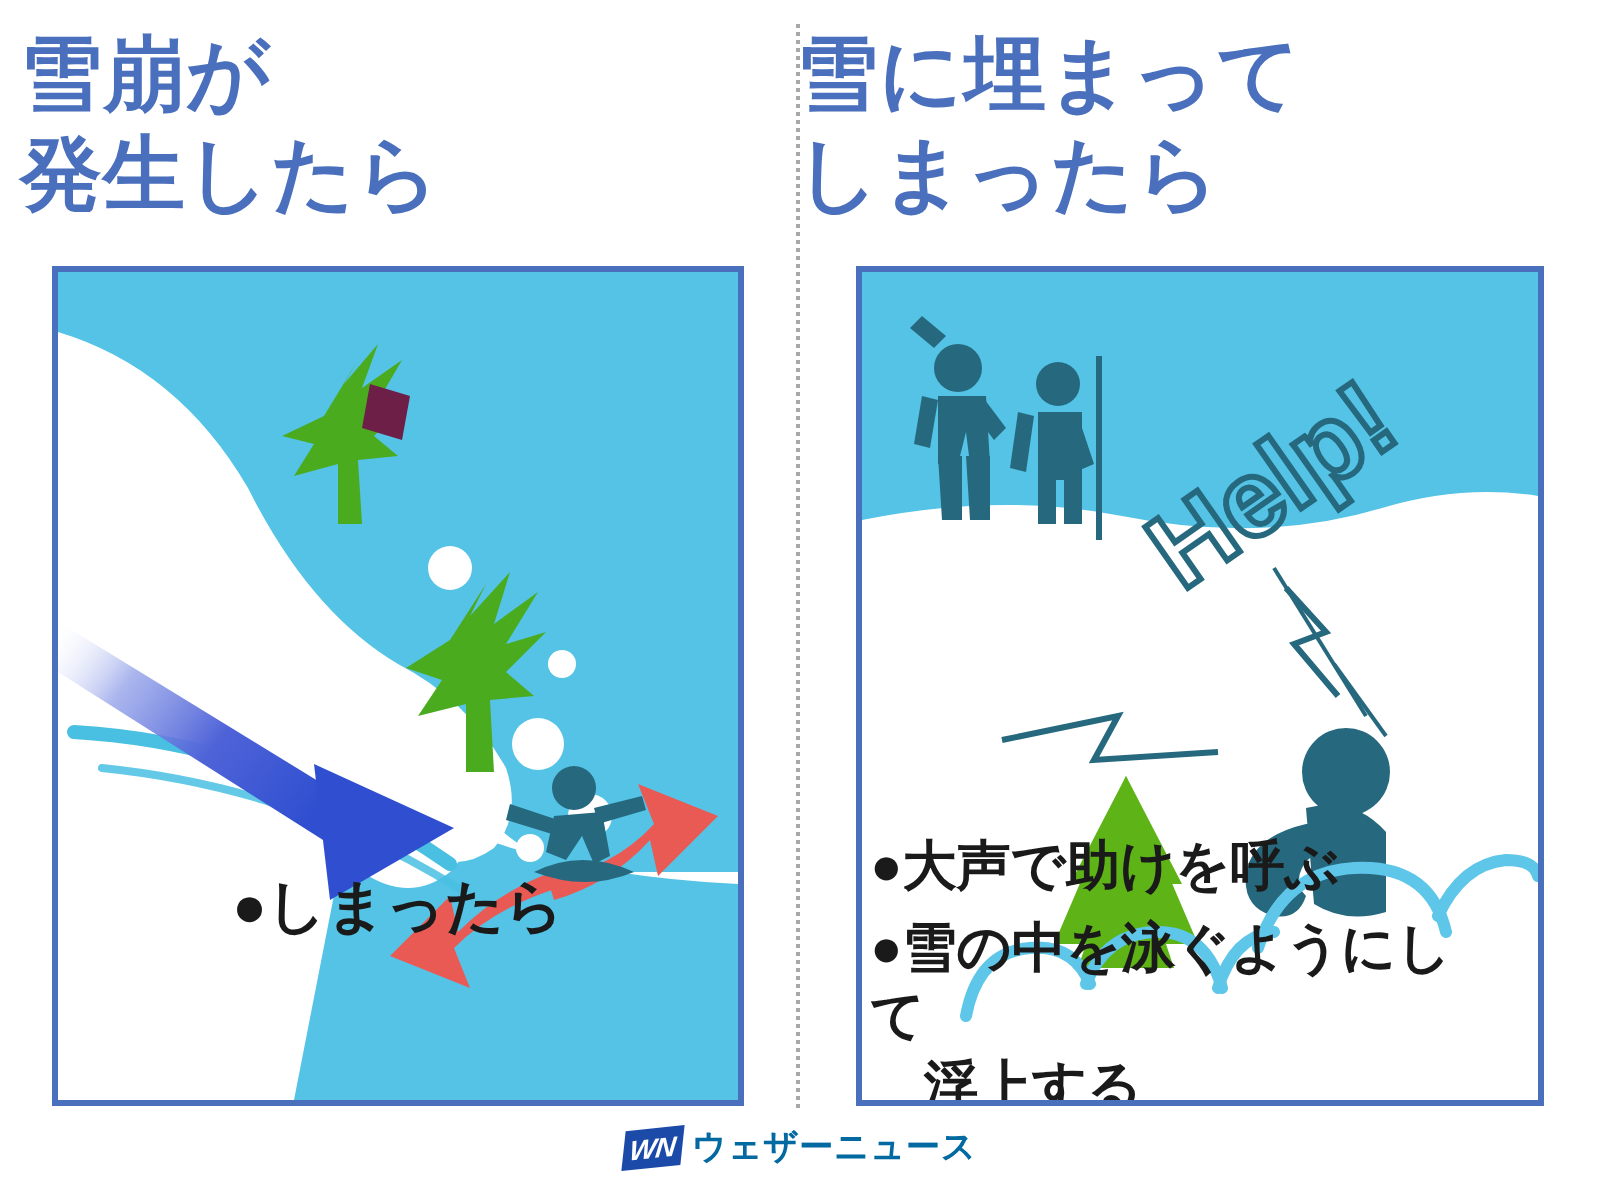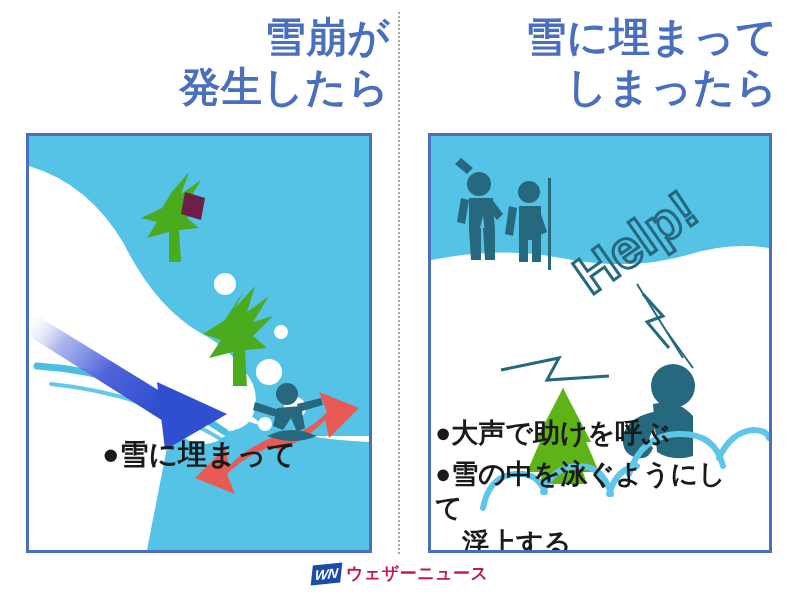--- a/index.html
+++ b/index.html
@@ -27,21 +27,21 @@
     left: 398px;
     top: 12px;
     width: 0;
     height: 542px;
     border-left: 2px dotted #a8a8a8;
   }
 
   
   .title {
     position: absolute;
-    text-align: right;
+    text-align: left;
     color: #4a70bd;
     font-weight: bold;
     font-size: 41px;
     line-height: 1.23;
     letter-spacing: 0.5px;
     white-space: pre-line;
   }
   .title-left  { left: 10px;  top: 12px; width: 380px; }
   .title-right { left: 398px; top: 12px; width: 380px; }
 
@@ -103,21 +103,21 @@
     color: #ffffff;
     font-weight: bold;
     font-size: 14px;
     font-style: italic;
     line-height: 18px;
     padding: 1px 4px 1px 3px;
     transform: skewX(-12deg) rotate(-6deg);
     letter-spacing: -0.5px;
   }
   .logo-text {
-    color: #be185d;
+    color: #0369a1;
     font-weight: bold;
     font-size: 17px;
     letter-spacing: 0.5px;
   }
 </style>
 </head>
 <body>
 
 <div class="page">
 
@@ -195,21 +195,21 @@
 
       <g fill="#26687d">
         <circle cx="258" cy="258" r="11"></circle>
         <path d="M248,272 L272,270 L276,292 L268,296 L262,282 L254,294 L244,290 Z"></path>
         <path d="M226,266 L250,274 L247,281 L224,274 Z"></path>
         <path d="M268,268 L292,262 L294,269 L270,276 Z"></path>
         <path d="M238,300 Q262,288 288,300 Q264,310 238,300 Z"></path>
       </g>
     </svg>
 
-    <div class="caption caption-left">●雪に埋まって</div>
+    <div class="caption caption-left">●しまったら</div>
   </div>
 
   <div class="panel panel-right">
     <svg class="scene" viewBox="0 0 338 414" preserveAspectRatio="none">
 
       <rect x="0" y="0" width="338" height="414" fill="#54c3e5"></rect>
 
       <path d="M0,124 Q70,110 130,122 Q200,136 260,118 Q300,106 338,112 L338,414 L0,414 Z" fill="#ffffff"></path>
 
       <g fill="#26687d">

